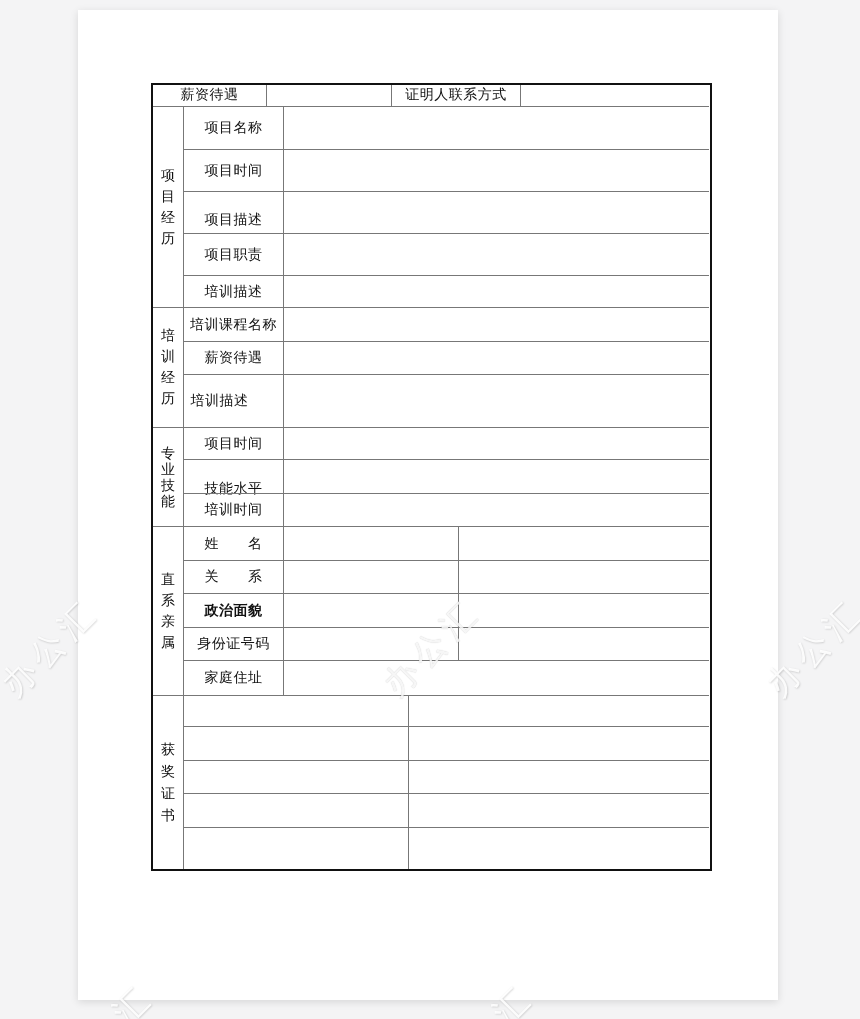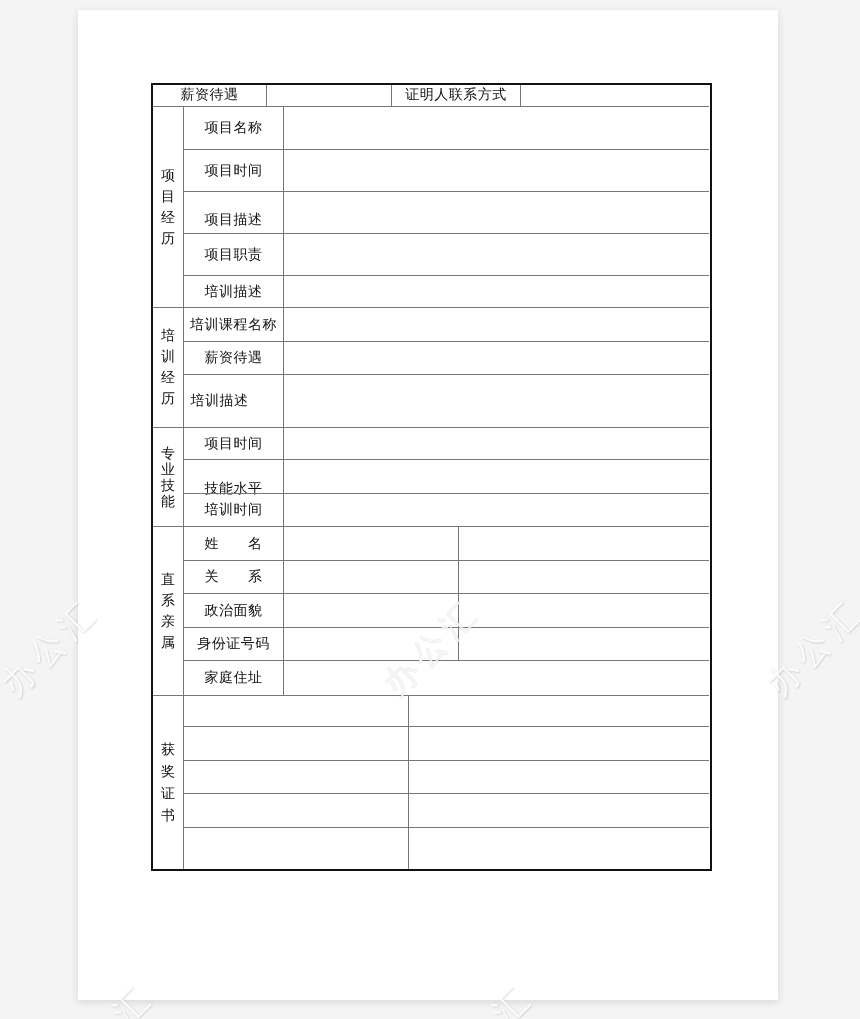--- a/index.html
+++ b/index.html
@@ -94,21 +94,21 @@
     <span>系</span>
     <span>亲</span>
     <span>属</span>
   </div>
   <div class="cell" style="left:184px;top:527px;width:99px;height:33px;">姓　　名</div>
   <div class="blank" style="left:284px;top:527px;width:174px;height:33px;"></div>
   <div class="blank" style="left:459px;top:527px;width:249px;height:33px;"></div>
   <div class="cell" style="left:184px;top:561px;width:99px;height:32px;">关　　系</div>
   <div class="blank" style="left:284px;top:561px;width:174px;height:32px;"></div>
   <div class="blank" style="left:459px;top:561px;width:249px;height:32px;"></div>
-  <div class="cell" style="left:184px;top:594px;width:99px;height:33px;">政治面貌</div>
+  <div class="cell" style="left:184px;top:594px;width:99px;height:33px;font-weight:bold;">政治面貌</div>
   <div class="blank" style="left:284px;top:594px;width:174px;height:33px;"></div>
   <div class="blank" style="left:459px;top:594px;width:249px;height:33px;"></div>
   <div class="cell" style="left:184px;top:628px;width:99px;height:32px;">身份证号码</div>
   <div class="blank" style="left:284px;top:628px;width:174px;height:32px;"></div>
   <div class="blank" style="left:459px;top:628px;width:249px;height:32px;"></div>
   <div class="cell" style="left:184px;top:661px;width:99px;height:34px;">家庭住址</div>
   <div class="blank" style="left:284px;top:661px;width:424px;height:34px;"></div>
 
   <div class="vtext" style="left:153px;top:695px;width:30px;height:174px;line-height:22px;">
     <span>获</span>

